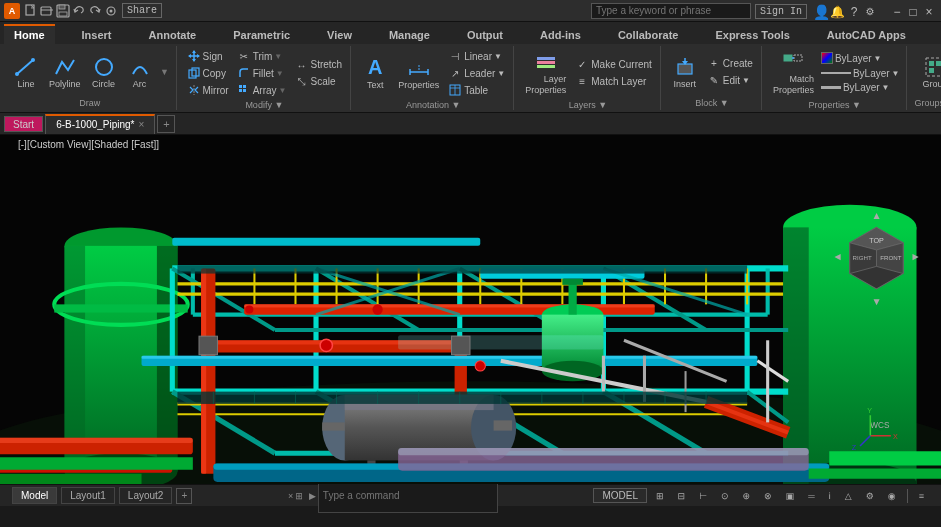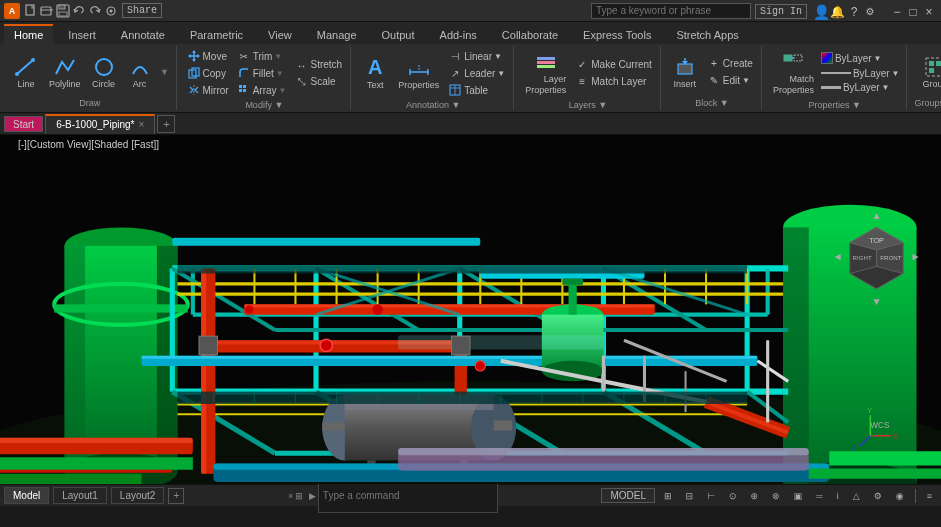--- a/index.html
+++ b/index.html
@@ -29,21 +29,22 @@
     #ribbon {
       background: #2d2d2d;
       border-bottom: 1px solid #111;
     }
     #ribbon-tabs {
       display: flex;
       background: #252525;
       height: 22px;
       align-items: flex-end;
       padding: 0 4px;
-      gap: 5px;
+      gap: 17px;
+      font-weight: bold;
     }
     .ribbon-tab {
       padding: 2px 10px;
       font-size: 11px;
       color: #bbb;
       cursor: pointer;
       height: 20px;
       display: flex;
       align-items: center;
       border-top: 2px solid transparent;
@@ -168,21 +169,21 @@
     }
 
     
     #statusbar {
       height: 22px;
       background: #252525;
       border-top: 1px solid #111;
       display: flex;
       align-items: center;
       justify-content: space-between;
-      padding: 0 4px;
+      padding: 0 12px;
       font-size: 10px;
       color: #aaa;
     }
     #statusbar-left { display: flex; align-items: center; gap: 4px; }
     #statusbar-center { display: flex; align-items: center; gap: 2px; }
     #statusbar-right { display: flex; align-items: center; gap: 4px; }
     .layout-tab { padding: 2px 8px; cursor: pointer; border: 1px solid #444; font-size: 10px; color: #aaa; }
     .layout-tab.active { background: #3a3a3a; color: #fff; }
     .status-btn { padding: 1px 4px; font-size: 9px; color: #aaa; cursor: pointer; border: 1px solid transparent; }
     .model-label { background: #2a2a2a; border: 1px solid #555; padding: 1px 8px; font-size: 10px; color: #bbb; }
@@ -264,21 +265,21 @@
     <div class="ribbon-tab active">Home</div>
     <div class="ribbon-tab">Insert</div>
     <div class="ribbon-tab">Annotate</div>
     <div class="ribbon-tab">Parametric</div>
     <div class="ribbon-tab">View</div>
     <div class="ribbon-tab">Manage</div>
     <div class="ribbon-tab">Output</div>
     <div class="ribbon-tab">Add-ins</div>
     <div class="ribbon-tab">Collaborate</div>
     <div class="ribbon-tab">Express Tools</div>
-    <div class="ribbon-tab">Stretch Apps</div>
+    <div class="ribbon-tab">AutoCAD Apps</div>
   </div>
   <div id="ribbon-content">
 
     <div class="ribbon-group">
       <div class="ribbon-group-content">
         <div class="rg-btn">
           <div class="rg-btn-icon">
             <svg width="22" height="22" viewBox="0 0 22 22">
                 <line x1="2" y1="18" x2="18" y2="4" stroke="#4af" stroke-width="2"></line>
                 <circle cx="2" cy="18" r="2" fill="#4af"></circle>
@@ -322,21 +323,21 @@
           <div class="rg-btn-small">
             <div class="small-icon">
               <svg width="12" height="12" viewBox="0 0 12 12">
                   <path d="M6,1 L6,11 M1,6 L11,6" stroke="#4af" stroke-width="1.5"></path>
                   <polygon points="6,0 4,3 8,3" fill="#4af"></polygon>
                   <polygon points="6,12 4,9 8,9" fill="#4af"></polygon>
                   <polygon points="0,6 3,4 3,8" fill="#4af"></polygon>
                   <polygon points="12,6 9,4 9,8" fill="#4af"></polygon>
                 </svg>
             </div>
-            <span>Move</span>
+            <span>Sign</span>
           </div>
           <div class="rg-btn-small">
             <div class="small-icon">
               <svg width="12" height="12" viewBox="0 0 12 12">
                   <rect x="1" y="3" width="7" height="8" fill="none" stroke="#4af" stroke-width="1.2"></rect>
                   <rect x="4" y="1" width="7" height="8" fill="none" stroke="#4af" stroke-width="1.2"></rect>
                 </svg>
             </div>
             <span>Copy</span>
           </div>

